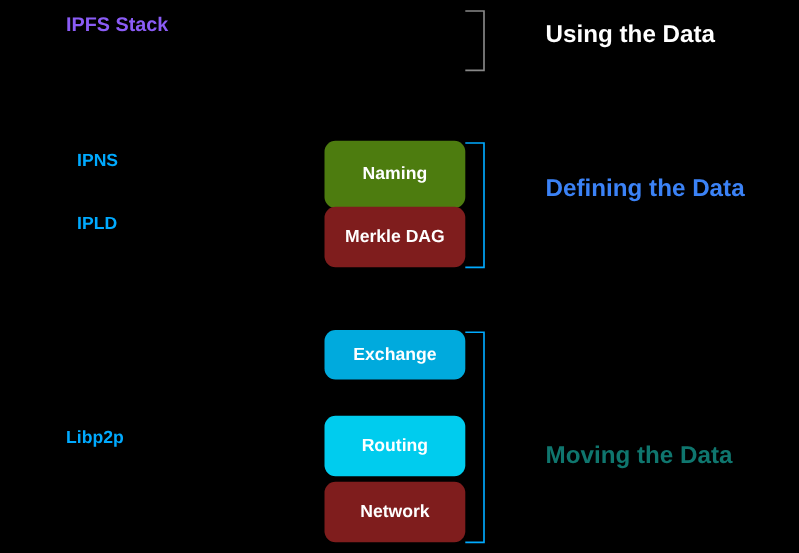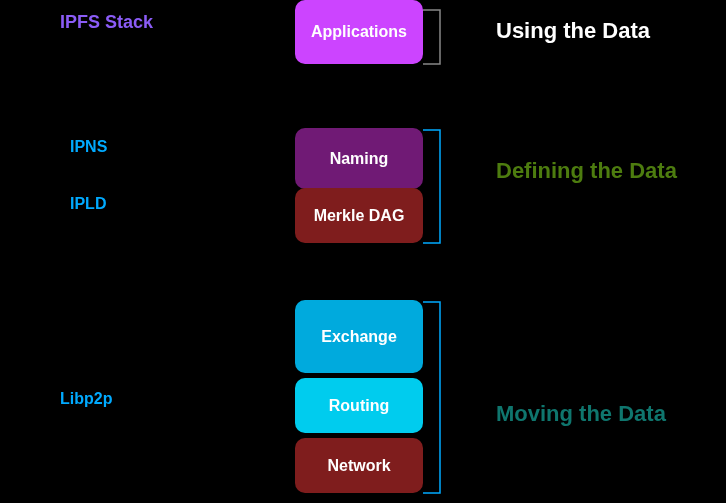--- a/index.html
+++ b/index.html
@@ -66,21 +66,21 @@
 
     .label-using {
       top: 18px;
       right: 10px;
       color: #fff;
     }
 
     .label-defining {
       top: 158px;
       right: 10px;
-      color: #4d7c0f;
+      color: #3b82f6;
     }
 
     .label-moving {
       top: 401px;
       right: 10px;
       color: #0f766e;
     }
 
     .box {
       width: 128px;
@@ -97,38 +97,38 @@
 
     .box-applications {
       background: #cc44ff;
       height: 64px;
       top: 0px;
       position: absolute;
       left: 295px;
     }
 
     .box-naming {
-      background: #701a75;
+      background: #4d7c0f;
       height: 61px;
       position: absolute;
       top: 128px;
       left: 295px;
     }
 
     .box-merkle {
       background: #7f1d1d;
       height: 55px;
       position: absolute;
       top: 188px;
       left: 295px;
     }
 
     .box-exchange {
       background: #00aadd;
-      height: 73px;
+      height: 45px;
       position: absolute;
       top: 300px;
       left: 295px;
     }
 
     .box-routing {
       background: #00ccee;
       height: 55px;
       position: absolute;
       top: 378px;
@@ -169,23 +169,20 @@
   </div>
 
   <div class="right-label label-defining">
     <span>Defining the Data</span>
   </div>
 
   <div class="right-label label-moving">
     <span>Moving the Data</span>
   </div>
 
-  <div class="box box-applications">
-    <span>Applications</span>
-  </div>
 
   <div class="box box-naming">
     <span>Naming</span>
   </div>
 
   <div class="box box-merkle">
     <span>Merkle DAG</span>
   </div>
 
   <div class="box box-exchange">

